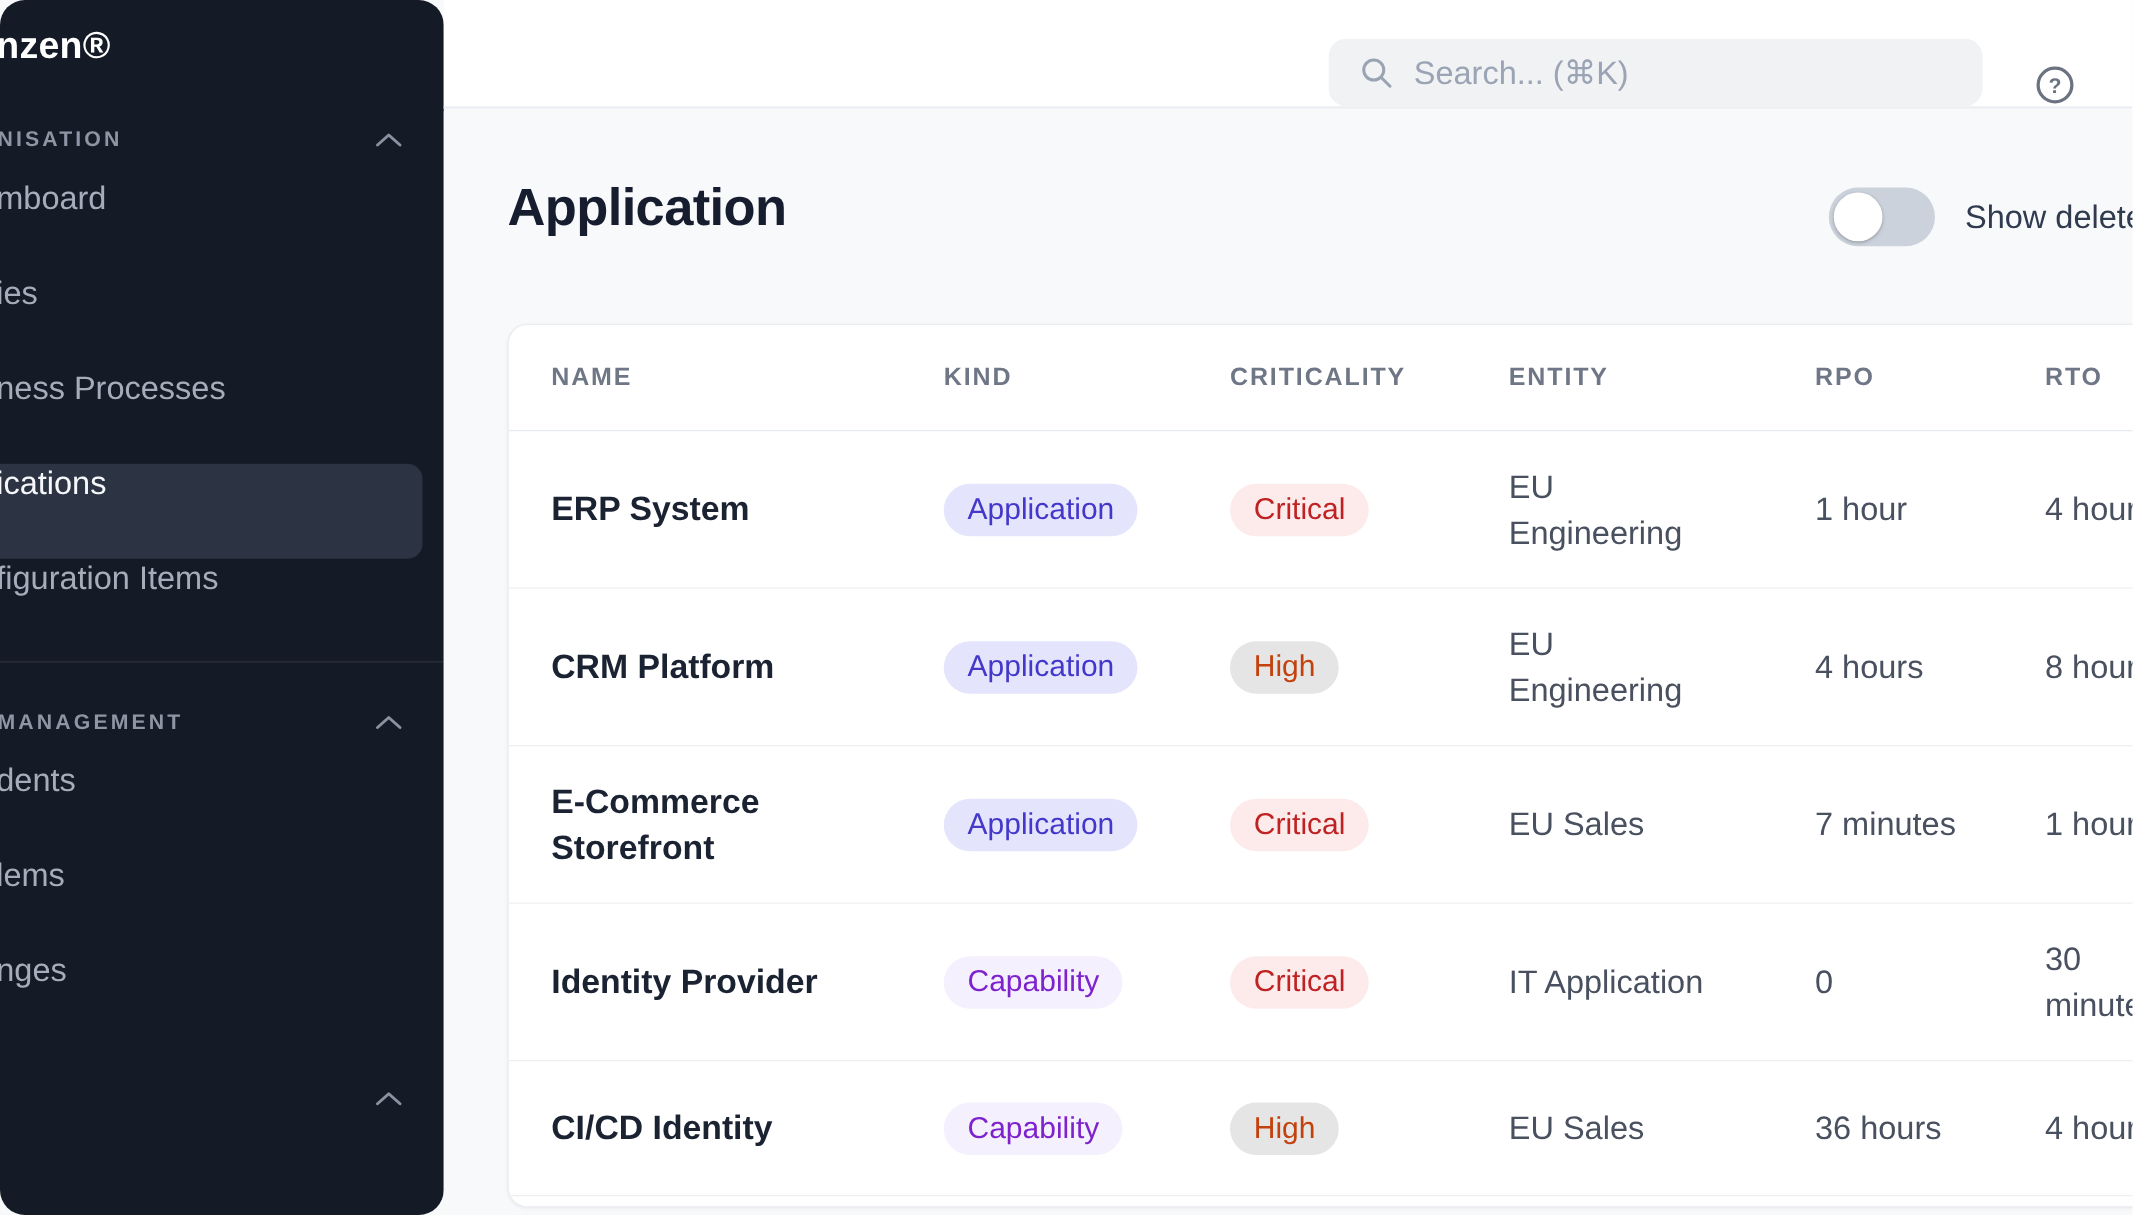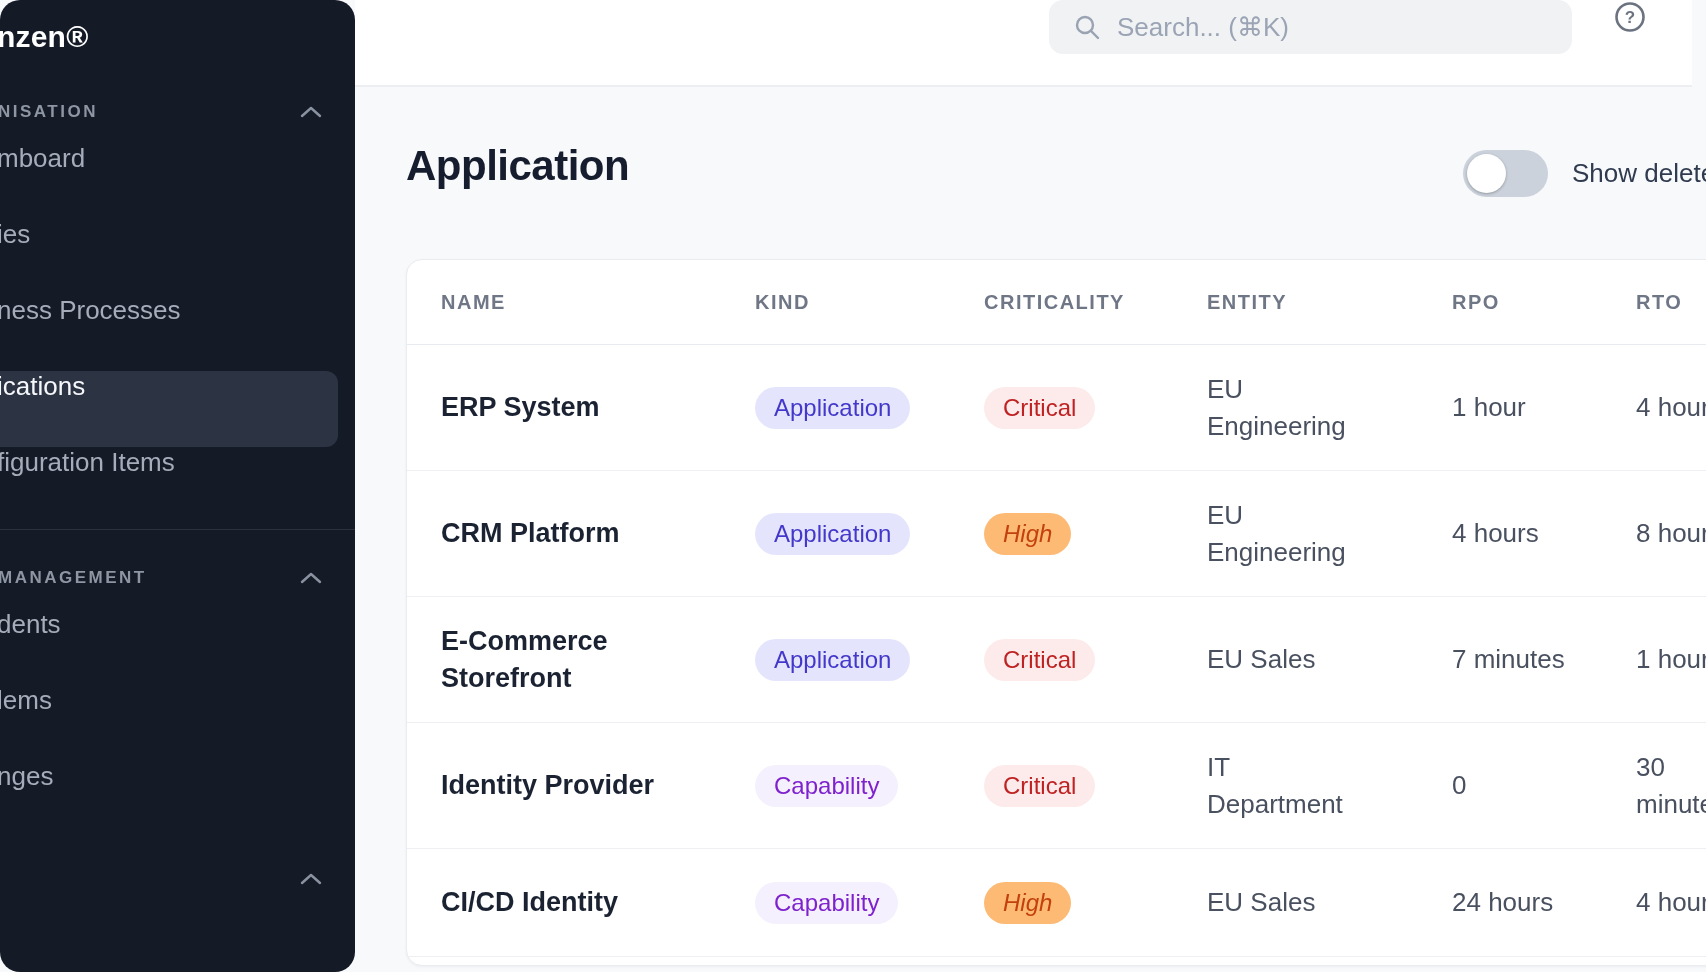--- a/index.html
+++ b/index.html
@@ -42,23 +42,23 @@
     background:#2c3342; border-radius:0 12px 12px 0;
     color:#f5f7fa; font-weight:500;
   }
   .side-footer {
     margin-top:36px; padding-right:33px;
     display:flex; justify-content:flex-end;
   }
 
   
   .topbar {
-    position:absolute; left:355px; top:0; right:14px; height:87px;
+    position:absolute; left:355px; top:0; right:0; height:87px;
     background:#ffffff; border-bottom:2px solid #eceef2;
-    display:flex; align-items:flex-start; justify-content:flex-end;
+    display:flex; align-items:flex-end; justify-content:flex-end;
     padding-right:45px; gap:41px;
   }
   .searchbox {
     width:523px; height:54px; background:#f1f2f4; border-radius:14px;
     display:flex; align-items:center; gap:16px; padding:0 24px;
   }
   .searchbox input {
     flex:1; border:none; outline:none; background:transparent;
     font-family:"Liberation Sans", sans-serif; font-size:26px; color:#3c4454;
   }
@@ -115,21 +115,21 @@
     line-height:37px; }
   .cell-entity span { max-width:160px; }
   .cell-rpo span, .cell-rto span { max-width:120px; }
   .badge {
     display:inline-block; padding:7px 19px; border-radius:999px;
     font-size:24px; font-weight:500; white-space:nowrap;
   }
   .badge-application { background:#e4e5fd; color:#4338ca; }
   .badge-capability  { background:#f5f0fd; color:#7e22ce; }
   .badge-critical    { background:#fdebeb; color:#bf2222; }
-  .badge-high        { background:#fdba74; color:#c2410c;font-style:italic; }
+  .badge-high        { background:#e5e5e5; color:#c2410c; }
 
   svg { display:block; }
 </style>
 </head>
 <body>
 
 <aside class="sidebar">
   <div class="brand">nzen®</div>
   <nav class="side-nav">
   <section class="side-section">
@@ -255,28 +255,28 @@
     <div><span class="badge badge-critical">Critical</span></div>
     <div class="cell-txt cell-entity"><span>EU Sales</span></div>
     <div class="cell-txt cell-rpo"><span>7 minutes</span></div>
     <div class="cell-txt cell-rto"><span>1 hour</span></div>
   </div>
 
   <div class="t-row">
     <div class="cell-name"><span>Identity Provider</span></div>
     <div><span class="badge badge-capability">Capability</span></div>
     <div><span class="badge badge-critical">Critical</span></div>
-    <div class="cell-txt cell-entity"><span>IT Department</span></div>
+    <div class="cell-txt cell-entity"><span>IT Application</span></div>
     <div class="cell-txt cell-rpo"><span>0</span></div>
     <div class="cell-txt cell-rto"><span>30 minutes</span></div>
   </div>
 
   <div class="t-row">
     <div class="cell-name"><span>CI/CD Identity</span></div>
     <div><span class="badge badge-capability">Capability</span></div>
     <div><span class="badge badge-high">High</span></div>
     <div class="cell-txt cell-entity"><span>EU Sales</span></div>
-    <div class="cell-txt cell-rpo"><span>24 hours</span></div>
+    <div class="cell-txt cell-rpo"><span>36 hours</span></div>
     <div class="cell-txt cell-rto"><span>4 hours</span></div>
   </div>
 </div>
   </div>
 </main>
 
 </body></html>

